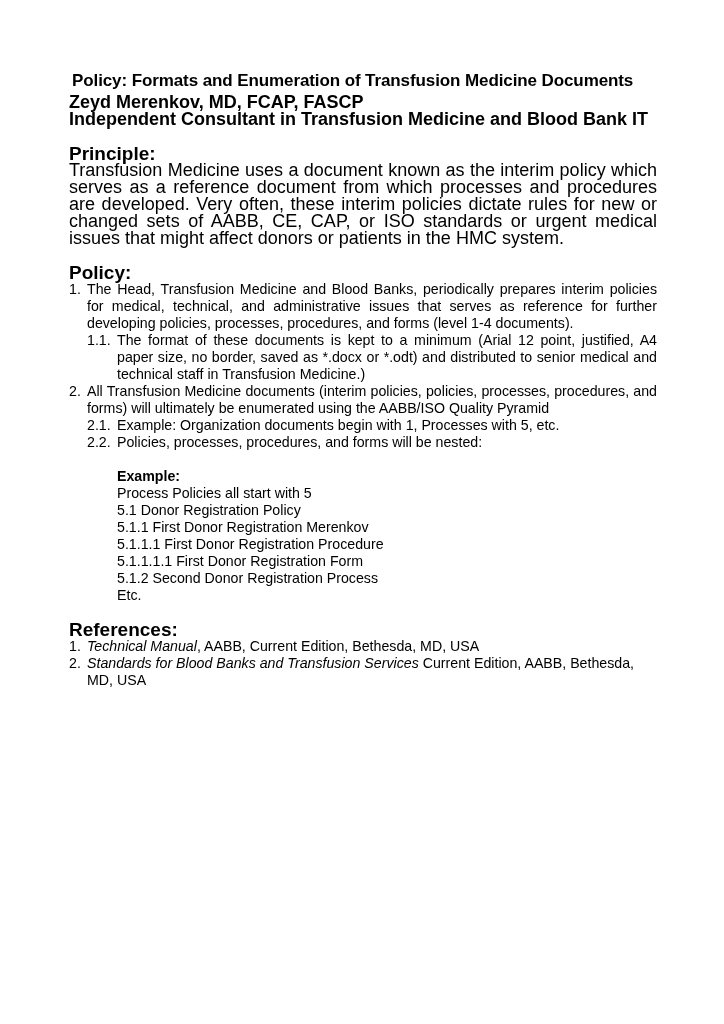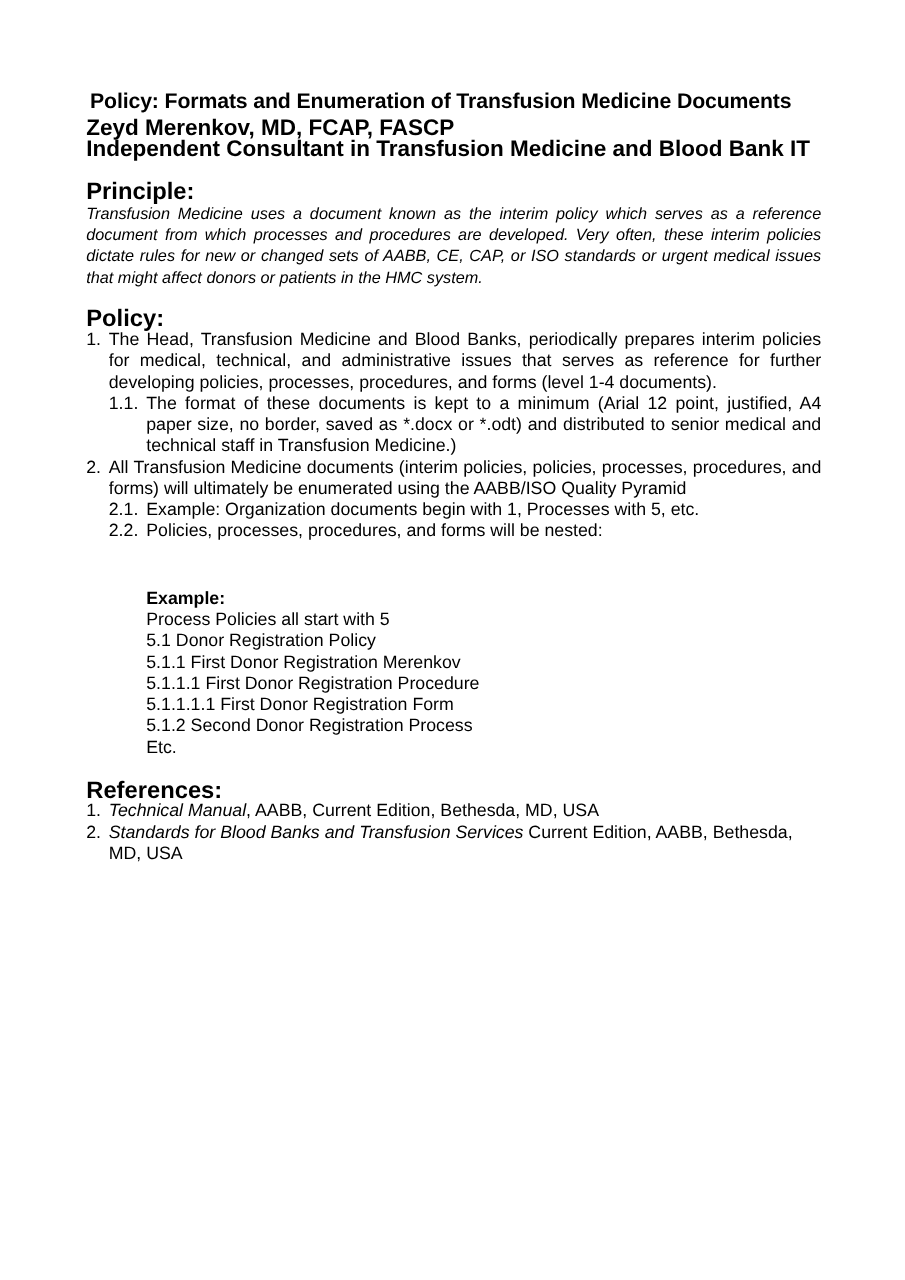--- a/index.html
+++ b/index.html
@@ -2,29 +2,29 @@
 <html><head>
 <meta charset="utf-8">
 <style>
   html, body { margin: 0; padding: 0; background: #ffffff; }
   body { width: 724px; height: 1024px; position: relative; overflow: hidden;
          font-family: "Liberation Sans", sans-serif; color: #000; }
   .page { position: absolute; left: 69px; top: 68px; width: 588px; }
   .title { font-size: 17px; font-weight: bold; line-height: 20px; margin: 3px; white-space: nowrap; letter-spacing: -0.1px; }
   .sub { font-size: 18px; font-weight: bold; line-height: 17px; margin: 0; white-space: nowrap; }
   .h { font-size: 19px; font-weight: bold; line-height: 17px; margin: 0; }
-  .p { font-size: 13px; line-height: 17px; margin: 0; text-align: justify; font-style: italic; }
+  .p { font-size: 18px; line-height: 17px; margin: 0; text-align: justify; }
   .gap { height: 17px; }
   .li { position: relative; font-size: 14.2px; line-height: 17px; text-align: justify; }
   .li .num { position: absolute; left: 0; top: 0; }
   .l1 { padding-left: 18px; }
   .l1 > .num { left: 0; }
   .l2 { padding-left: 48px; }
   .l2 > .num { left: 18px; }
-  .ex { padding-left: 48px; font-size: 14.2px; line-height: 17px; margin-top: 20px; }
+  .ex { padding-left: 48px; font-size: 14.2px; line-height: 17px; }
   .ex .exh { font-weight: bold; }
   em { font-style: italic; }
 </style>
 </head>
 <body>
 
 <div class="page">
   <p class="title">Policy:  Formats and Enumeration of Transfusion Medicine Documents</p>
   <p class="sub">Zeyd Merenkov, MD, FCAP, FASCP</p>
   <p class="sub">Independent Consultant in Transfusion Medicine and Blood Bank IT</p>

